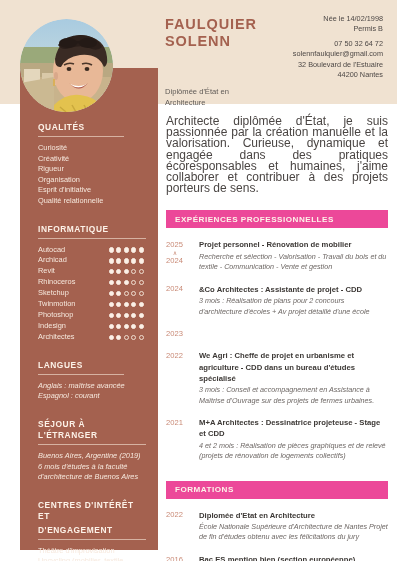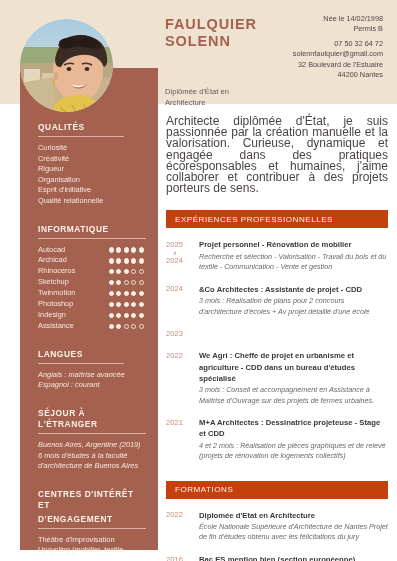--- a/index.html
+++ b/index.html
@@ -75,22 +75,22 @@
   }
   .dot.on { background:#fbf0e6; border-color:#fbf0e6; }
 
   
   .main { position:absolute; left:166px; top:116px; width:222px; }
   .intro {
     font-size:12px; line-height:11.2px; color:#4a4543;
     text-align:justify; margin-bottom:16px;
   }
   .sec-bar {
-    background:#c2410c; color:#fdf3ea;
-    font-size:8.1px; font-weight:normal; letter-spacing:0.5px;
+    background:#ec4899; color:#fdf3ea;
+    font-size:8.1px; font-weight:bold; letter-spacing:0.5px;
     padding:4.5px 9px; margin-bottom:11px;
   }
   .entry { display:flex; margin-bottom:11px; }
   .entry-year {
     width:33px; flex:0 0 33px; font-size:7.6px; color:#c98a76;
     line-height:10.6px; padding-top:.5px;
   }
   .entry-year .yr2 { display:block; }
   .entry-year .yr-sep {
     display:block; font-size:6px; line-height:5px; color:#c98a76; text-align:center;
@@ -146,20 +146,30 @@
             <span>Archicad</span>
             <span class="dots">
               <span class="dot on"></span>
               <span class="dot on"></span>
               <span class="dot on"></span>
               <span class="dot on"></span>
               <span class="dot on"></span>
             </span>
           </div>
           <div class="sw-row">
+            <span>Revit</span>
+            <span class="dots">
+              <span class="dot on"></span>
+              <span class="dot on"></span>
+              <span class="dot on"></span>
+              <span class="dot"></span>
+              <span class="dot"></span>
+            </span>
+          </div>
+          <div class="sw-row">
             <span>Rhinoceros</span>
             <span class="dots">
               <span class="dot on"></span>
               <span class="dot on"></span>
               <span class="dot on"></span>
               <span class="dot"></span>
               <span class="dot"></span>
             </span>
           </div>
           <div class="sw-row">
@@ -196,21 +206,21 @@
             <span>Indesign</span>
             <span class="dots">
               <span class="dot on"></span>
               <span class="dot on"></span>
               <span class="dot on"></span>
               <span class="dot on"></span>
               <span class="dot on"></span>
             </span>
           </div>
           <div class="sw-row">
-            <span>Assistance</span>
+            <span>Architectes</span>
             <span class="dots">
               <span class="dot on"></span>
               <span class="dot on"></span>
               <span class="dot"></span>
               <span class="dot"></span>
               <span class="dot"></span>
             </span>
           </div>
         </div>
     </div>

